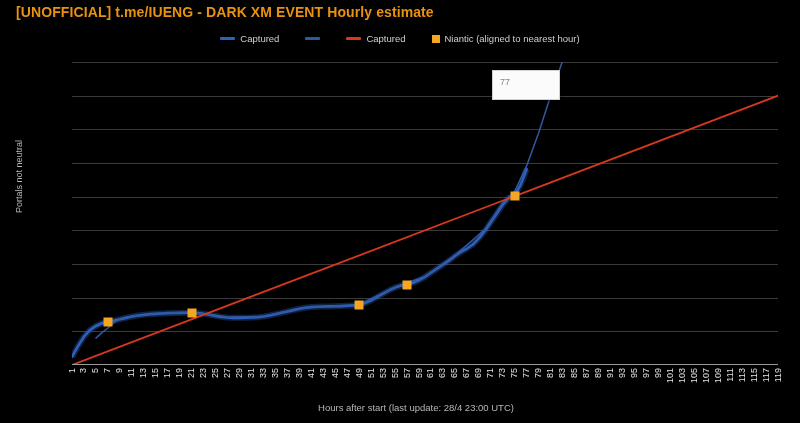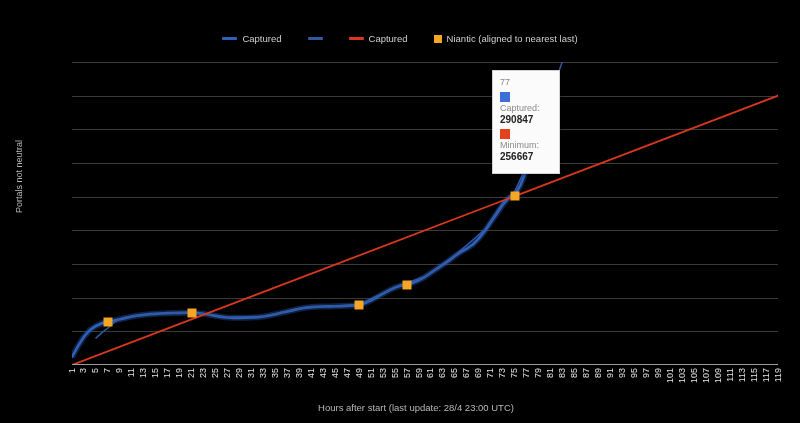--- a/index.html
+++ b/index.html
@@ -59,36 +59,37 @@
   #tooltip .tt-head{color:#888;margin-bottom:3px;font-size:9px;}
   #tooltip .tt-chip{width:10px;height:10px;display:block;margin:1px 0 1px 0;}
   #tooltip .tt-key{color:#8a8a8a;font-size:9px;}
   #tooltip .tt-val{color:#222;font-size:10px;font-weight:bold;margin-bottom:2px;}
 </style>
 </head>
 <body>
 
 <div id="app">
 
+  <div id="chart-title">[UNOFFICIAL] t.me/IUENG - DARK XM EVENT Hourly estimate</div>
 
   <div id="legend">
       <div class="legend-item">
         <span class="legend-swatch-line" style="background: rgb(47, 96, 189);"></span>
         <span>Captured</span>
       </div>
       <div class="legend-item">
         <span class="legend-swatch-line" style="background: rgb(49, 89, 159);"></span>
       </div>
       <div class="legend-item">
         <span class="legend-swatch-line" style="background: rgb(217, 56, 30);"></span>
         <span>Captured</span>
       </div>
       <div class="legend-item">
         <span class="legend-swatch-square" style="background: rgb(245, 166, 35);"></span>
-        <span>Niantic (aligned to nearest last)</span>
+        <span>Niantic (aligned to nearest hour)</span>
       </div>
     </div>
 
   <div id="ylabel">Portals not neutral</div>
 
   <div id="plot">
     <div id="gridlines">
         <div class="gridline" style="top: 269.333px;"></div>
         <div class="gridline" style="top: 235.667px;"></div>
         <div class="gridline" style="top: 202px;"></div>
@@ -178,23 +179,15 @@
       <div class="xtick-label" style="left: 665.602px;">113</div>
       <div class="xtick-label" style="left: 677.568px;">115</div>
       <div class="xtick-label" style="left: 689.534px;">117</div>
       <div class="xtick-label" style="left: 701.5px;">119</div>
     </div>
 
   <div id="xlabel">Hours after start (last update: 28/4 23:00 UTC)</div>
 
   <div id="tooltip">
     <div class="tt-head">77</div>
-    <div id="tooltip-rows">
-        <span class="tt-chip" style="background: rgb(58, 111, 216);"></span>
-        <div class="tt-key">Captured:</div>
-        <div class="tt-val">290847</div>
-        <span class="tt-chip" style="background: rgb(226, 66, 28);"></span>
-        <div class="tt-key">Minimum:</div>
-        <div class="tt-val">256667</div>
-      </div>
   </div>
 
 </div>
 
 </body></html>

